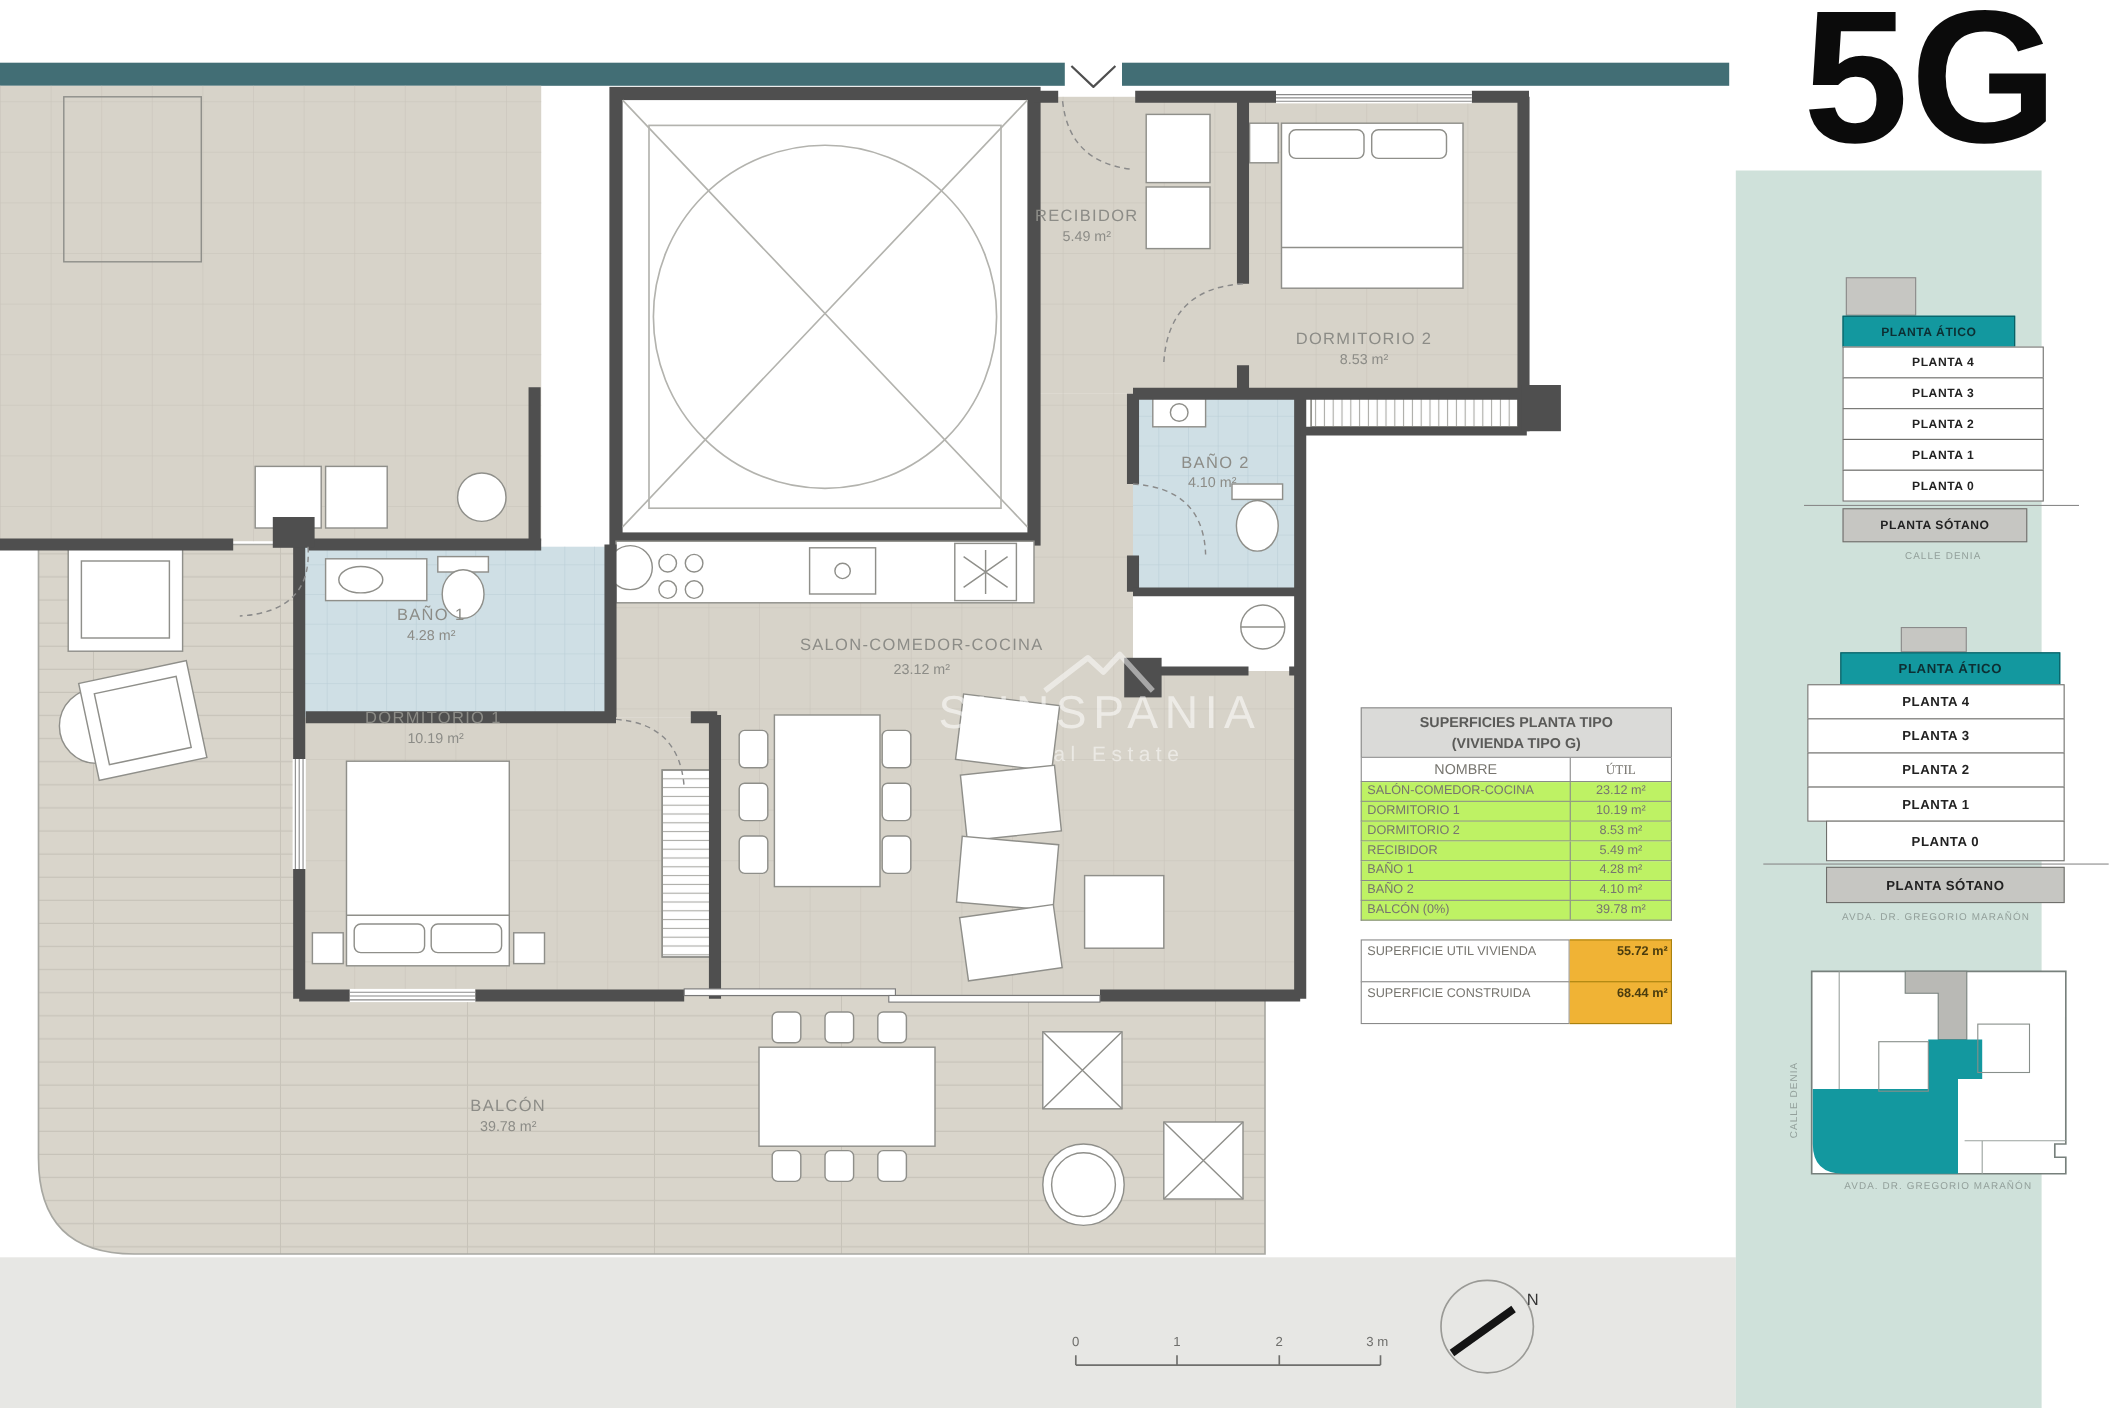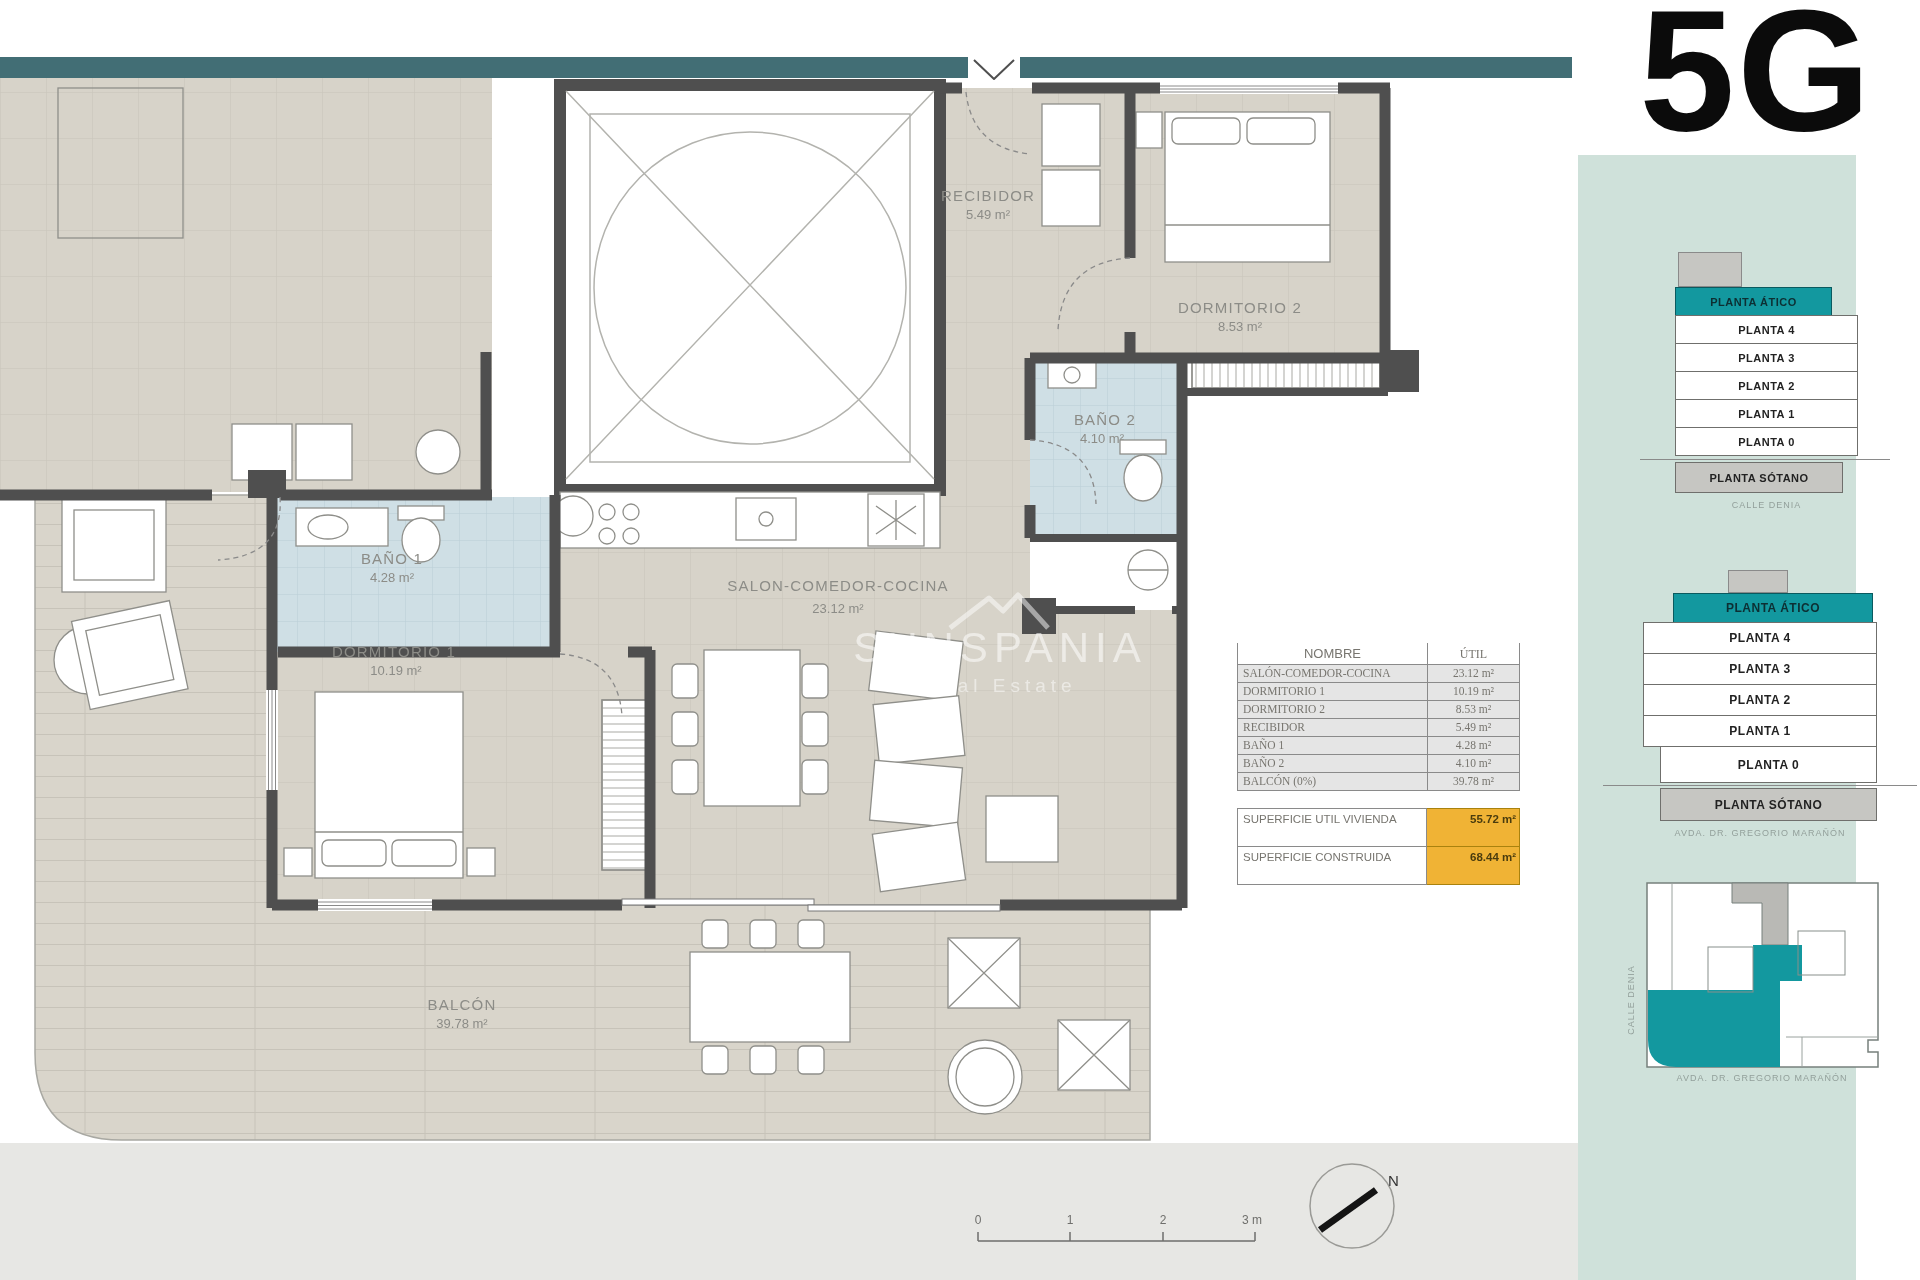--- a/index.html
+++ b/index.html
@@ -16,21 +16,21 @@
                color:#2c2c2c;letter-spacing:1px;}
 
   
   .surfaces-table{position:absolute;left:1237px;top:643px;width:283px;font-size:11.5px;color:#77756f;}
   .surfaces-table *{box-sizing:border-box;}
   .t-title{height:46px;background:#dadad8;border:1.5px solid #8a8a8a;text-align:center;
            font-weight:bold;color:#5a5a58;font-size:13px;padding-top:4px;line-height:1.45;}
   .t-head{display:flex;height:22px;border:1px solid #8a8a8a;border-top:none;background:#fff;}
   .t-head .c1{width:190px;text-align:center;line-height:22px;border-right:1px solid #8a8a8a;font-size:13px;}
   .t-head .c2{flex:1;text-align:center;line-height:22px;font-size:12px;font-family:Liberation Serif, serif;}
-  .t-row{display:flex;height:18px;border:1px solid #8a8a8a;border-top:none;background:#e5e5e5;font-family:Liberation Serif, serif;}
+  .t-row{display:flex;height:18px;border:1px solid #8a8a8a;border-top:none;background:#bef264;}
   .t-row .c1{width:190px;padding-left:5px;line-height:17px;border-right:1px solid #8a8a8a;
              white-space:nowrap;overflow:hidden;}
   .t-row .c2{flex:1;text-align:center;line-height:17px;}
   .t-gap{height:18px;}
   .tt-row{display:flex;height:39px;margin-top:-1px;}
   .tt-row .c1{width:190px;padding-left:5px;line-height:20px;border:1px solid #8a8a8a;background:#fff;}
   .tt-row .c2{flex:1;text-align:left;line-height:20px;border:1px solid #a9820e;border-left:none;
               background:#f0b335;color:#4a3c0e;font-weight:bold;padding-left:43px;}
 
   
@@ -341,20 +341,24 @@
     </g>
   </svg>
 
   
   <div class="big-code">5G</div>
 
   
 
   
   <div class="surfaces-table">
+    <div class="t-title">
+      <div>SUPERFICIES PLANTA TIPO</div>
+      <div>(VIVIENDA TIPO G)</div>
+    </div>
     <div class="t-head">
       <div class="c1">NOMBRE</div>
       <div class="c2">ÚTIL</div>
     </div>
     <div class="t-row">
       <div class="c1">SALÓN-COMEDOR-COCINA</div>
       <div class="c2">23.12 m²</div>
     </div>
     <div class="t-row">
       <div class="c1">DORMITORIO 1</div>

